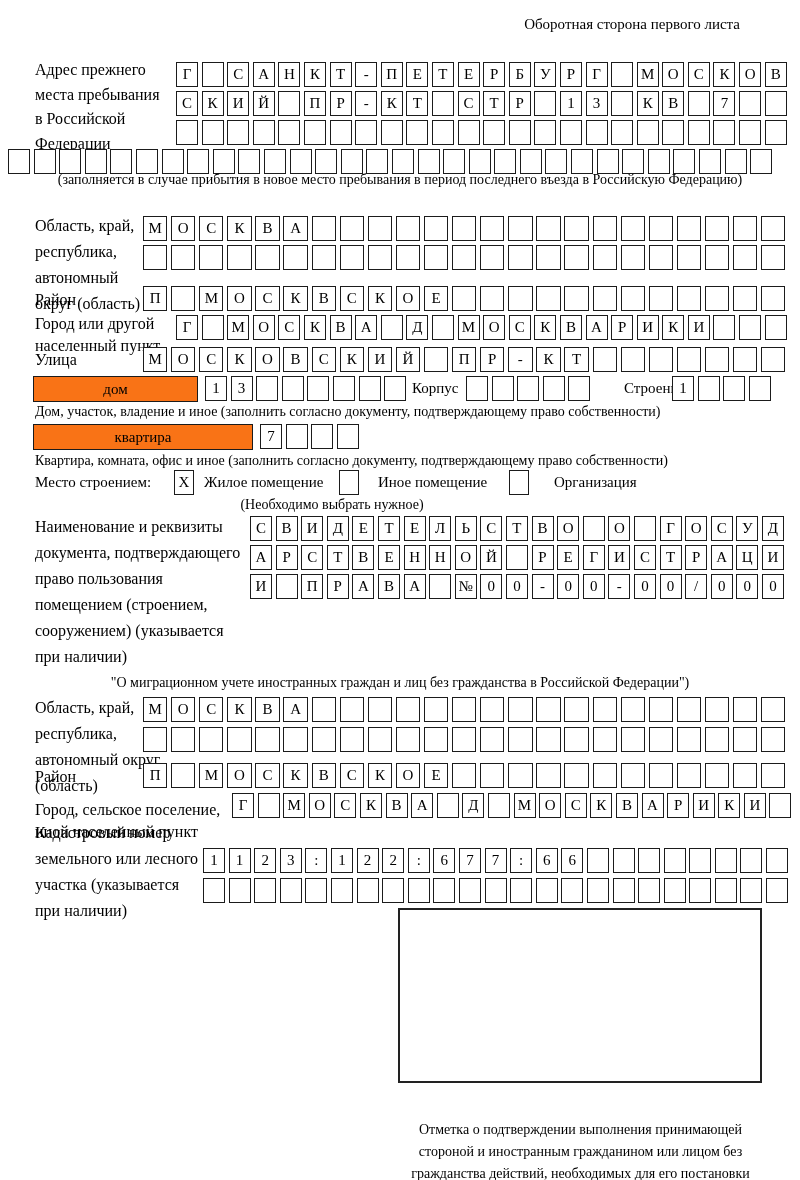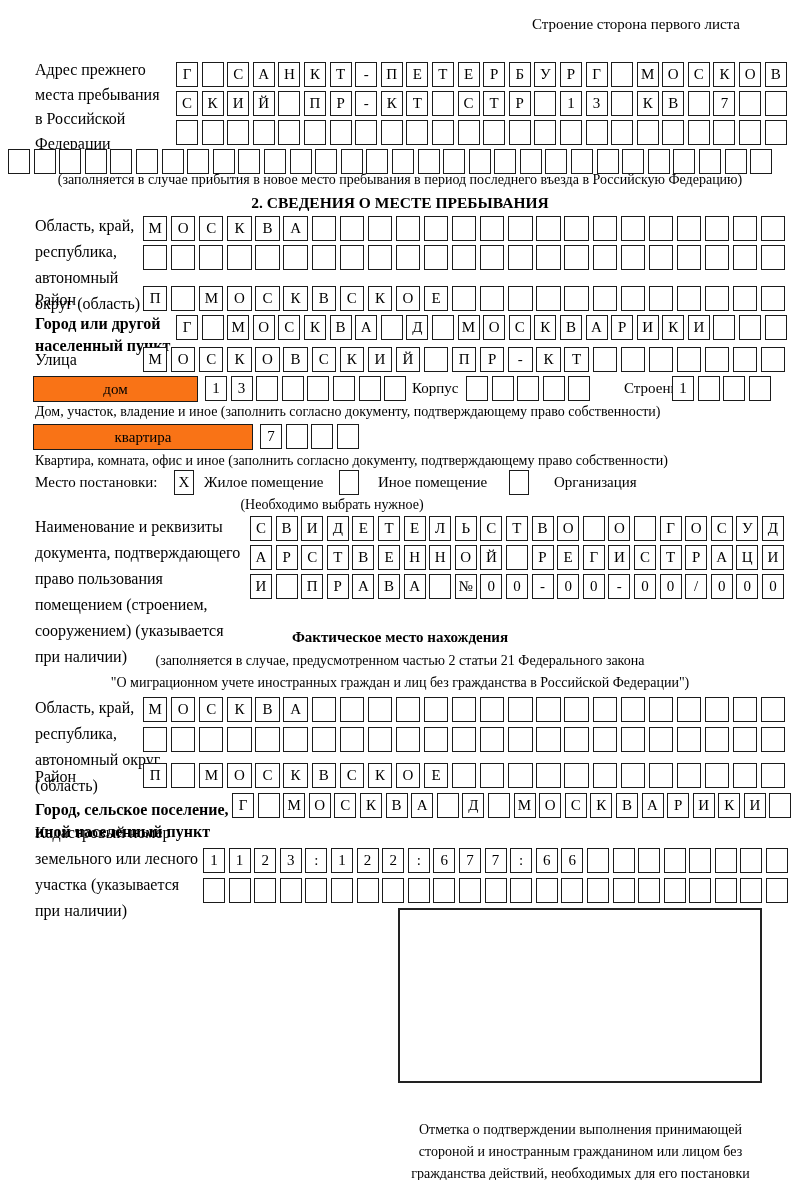--- a/index.html
+++ b/index.html
@@ -1,20 +1,20 @@
 <!DOCTYPE html>
 <html><head>
 <meta charset="utf-8">
 <style>
   html,body{margin:0;padding:0;background:#fff;}
   body{font-family:"Liberation Serif","DejaVu Serif",serif;color:#000;}
   .page{position:relative;width:800px;height:1180px;background:#fff;overflow:hidden;}
   .abs{position:absolute;}
   .lbl{font-size:16px;line-height:26px;white-space:pre-line;}
-  .lbl.tight{line-height:22px;font-weight:bold;}
+  .lbl.tight{line-height:22px;}
   .lbl.addr{line-height:24.5px;}
   .note{font-size:14px;}
   .center{text-align:center;}
   .title{font-size:15.5px;font-weight:bold;}
   .cells{display:flex;}
   .cell{flex:0 0 auto;box-sizing:border-box;width:22px;height:25px;margin-right:3.6px;
         border:1.6px solid #1b1b1b;display:flex;align-items:center;justify-content:center;
         font-size:15px;line-height:1;background:#fff;}
   .cells.wide .cell{width:24.3px;margin-right:3.8px;}
   .labelbox{box-sizing:border-box;border:1.6px solid #1b1b1b;height:26px;display:flex;
@@ -23,21 +23,21 @@
         display:inline-flex;align-items:center;justify-content:center;font-size:15px;}
   .inline-lbl{font-size:15px;}
   .stamp{box-sizing:border-box;border:2px solid #222;background:#fff;}
   .caption{font-size:14px;line-height:22px;white-space:pre-line;text-align:center;}
 </style>
 </head>
 <body>
 
 <div class="page">
 
-  <div class="abs" style="left:0;top:16px;width:740px;text-align:right;font-size:15px;">Строение сторона первого листа</div>
+  <div class="abs" style="left:0;top:16px;width:740px;text-align:right;font-size:15px;">Оборотная сторона первого листа</div>
 
   <div class="abs lbl addr" style="left:35px;top:58px;width:140px;">Адрес прежнего
 места пребывания
 в Российской
 Федерации</div>
   <div class="abs cells" style="left:176px;top:62px;">
       <span class="cell">Г</span>
       <span class="cell"></span>
       <span class="cell">С</span>
       <span class="cell">А</span>
@@ -141,21 +141,20 @@
       <span class="cell"></span>
       <span class="cell"></span>
       <span class="cell"></span>
       <span class="cell"></span>
       <span class="cell"></span>
       <span class="cell"></span>
       <span class="cell"></span>
     </div>
   <div class="abs note center" style="left:0;top:172px;width:800px;">(заполняется в случае прибытия в новое место пребывания в период последнего въезда в Российскую Федерацию)</div>
 
-  <div class="abs title center" style="left:0;top:194px;width:800px;">2. СВЕДЕНИЯ О МЕСТЕ ПРЕБЫВАНИЯ</div>
 
   <div class="abs lbl" style="left:35px;top:213px;width:110px;">Область, край,
 республика,
 автономный
 округ (область)</div>
   <div class="abs cells wide" style="left:143px;top:216px;">
       <span class="cell">М</span>
       <span class="cell">О</span>
       <span class="cell">С</span>
       <span class="cell">К</span>
@@ -318,21 +317,21 @@
 
   <div class="abs note" style="left:35px;top:404px;">Дом, участок, владение и иное (заполнить согласно документу, подтверждающему право собственности)</div>
   <div class="abs cells" style="left:260px;top:424px;">
       <span class="cell">7</span>
       <span class="cell"></span>
       <span class="cell"></span>
       <span class="cell"></span>
     </div>
   <div class="abs note" style="left:35px;top:453px;">Квартира, комната, офис и иное (заполнить согласно документу, подтверждающему право собственности)</div>
 
-  <div class="abs inline-lbl" style="left:35px;top:474px;">Место постановки:</div>
+  <div class="abs inline-lbl" style="left:35px;top:474px;">Место строением:</div>
   <span class="abs checkbox" style="left:174px;top:470px;">X</span>
   <div class="abs inline-lbl" style="left:204px;top:474px;">Жилое помещение</div>
   <span class="abs checkbox" style="left:339px;top:470px;"></span>
   <div class="abs inline-lbl" style="left:378px;top:474px;">Иное помещение</div>
   <span class="abs checkbox" style="left:509px;top:470px;"></span>
   <div class="abs inline-lbl" style="left:554px;top:474px;">Организация</div>
   <div class="abs note center" style="left:132px;top:497px;width:400px;">(Необходимо выбрать нужное)</div>
 
   <div class="abs lbl" style="left:35px;top:514px;width:215px;">Наименование и реквизиты
 документа, подтверждающего
@@ -403,22 +402,20 @@
       <span class="cell">0</span>
       <span class="cell">-</span>
       <span class="cell">0</span>
       <span class="cell">0</span>
       <span class="cell">/</span>
       <span class="cell">0</span>
       <span class="cell">0</span>
       <span class="cell">0</span>
     </div>
 
-  <div class="abs title center" style="left:0;top:629px;width:800px;font-size:15px;">Фактическое место нахождения</div>
-  <div class="abs note center" style="left:0;top:653px;width:800px;">(заполняется в случае, предусмотренном частью 2 статьи 21 Федерального закона</div>
   <div class="abs note center" style="left:0;top:675px;width:800px;">"О миграционном учете иностранных граждан и лиц без гражданства в Российской Федерации")</div>
 
   <div class="abs lbl" style="left:35px;top:695px;width:135px;">Область, край,
 республика,
 автономный округ
 (область)</div>
   <div class="abs cells wide" style="left:143px;top:697px;">
       <span class="cell">М</span>
       <span class="cell">О</span>
       <span class="cell">С</span>

